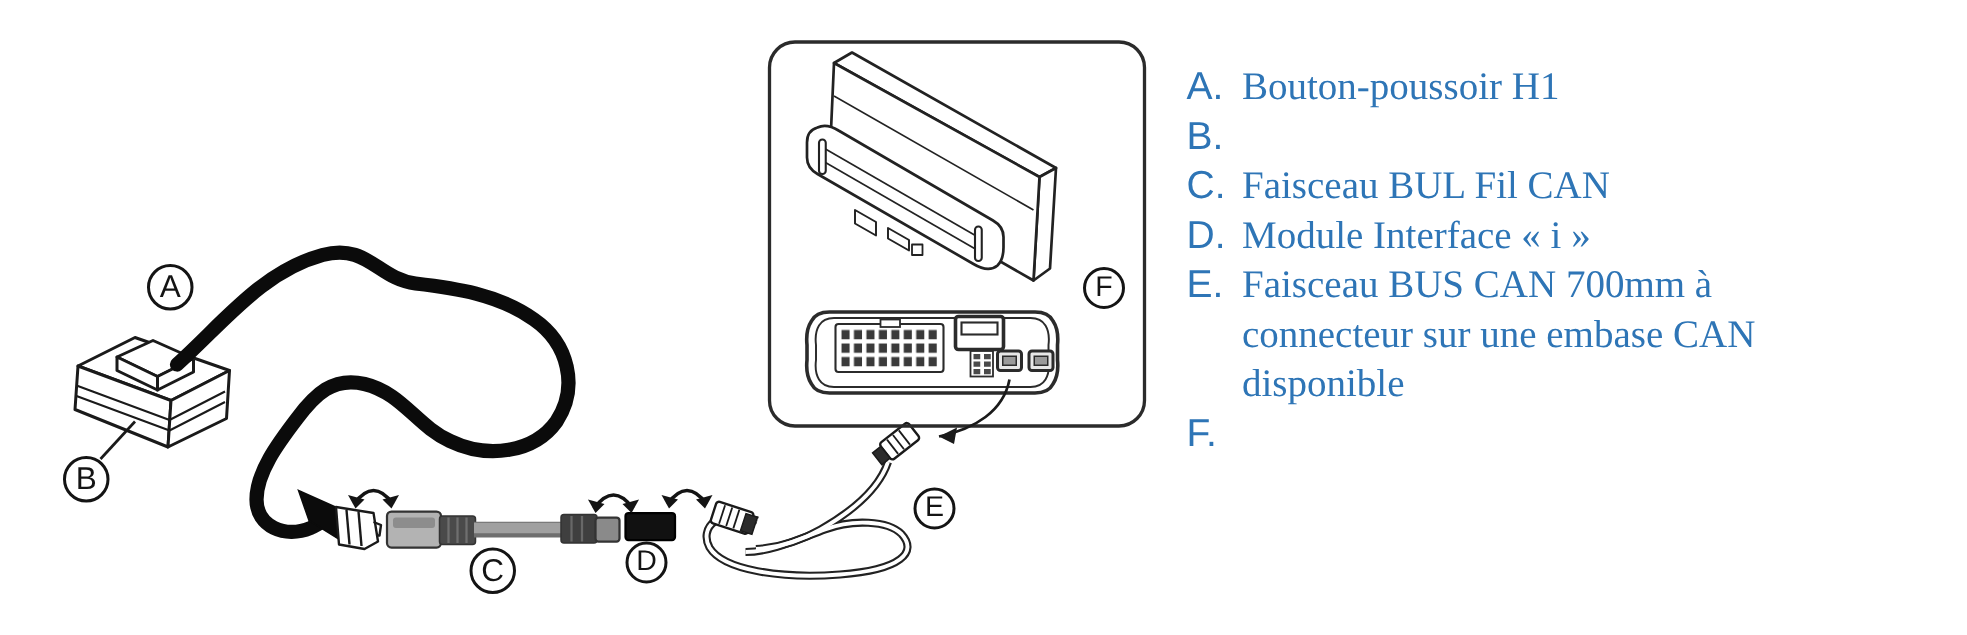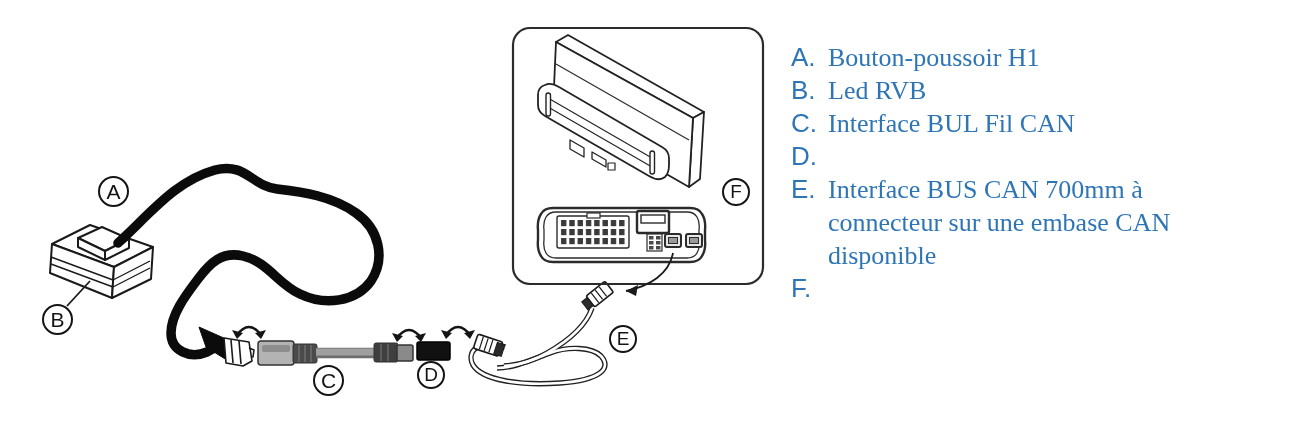--- a/index.html
+++ b/index.html
@@ -217,32 +217,32 @@
       <span>F</span>
     </div>
 
   <div class="legend">
     <div class="legend-item">
       <span class="legend-letter">A.</span>
       <span class="legend-text">Bouton-poussoir H1</span>
     </div>
     <div class="legend-item">
       <span class="legend-letter">B.</span>
-      <span class="legend-text">Led RVB</span>
     </div>
     <div class="legend-item">
       <span class="legend-letter">C.</span>
-      <span class="legend-text">Interface BUL Fil CAN</span>
+      <span class="legend-text">Faisceau BUL Fil CAN</span>
     </div>
     <div class="legend-item">
       <span class="legend-letter">D.</span>
+      <span class="legend-text">Module Interface « i »</span>
     </div>
     <div class="legend-item">
       <span class="legend-letter">E.</span>
-      <span class="legend-text">Interface BUS CAN 700mm à
+      <span class="legend-text">Faisceau BUS CAN 700mm à
 connecteur sur une embase CAN
 disponible</span>
     </div>
     <div class="legend-item">
       <span class="legend-letter">F.</span>
     </div>
   </div>
 
 </div>
 

